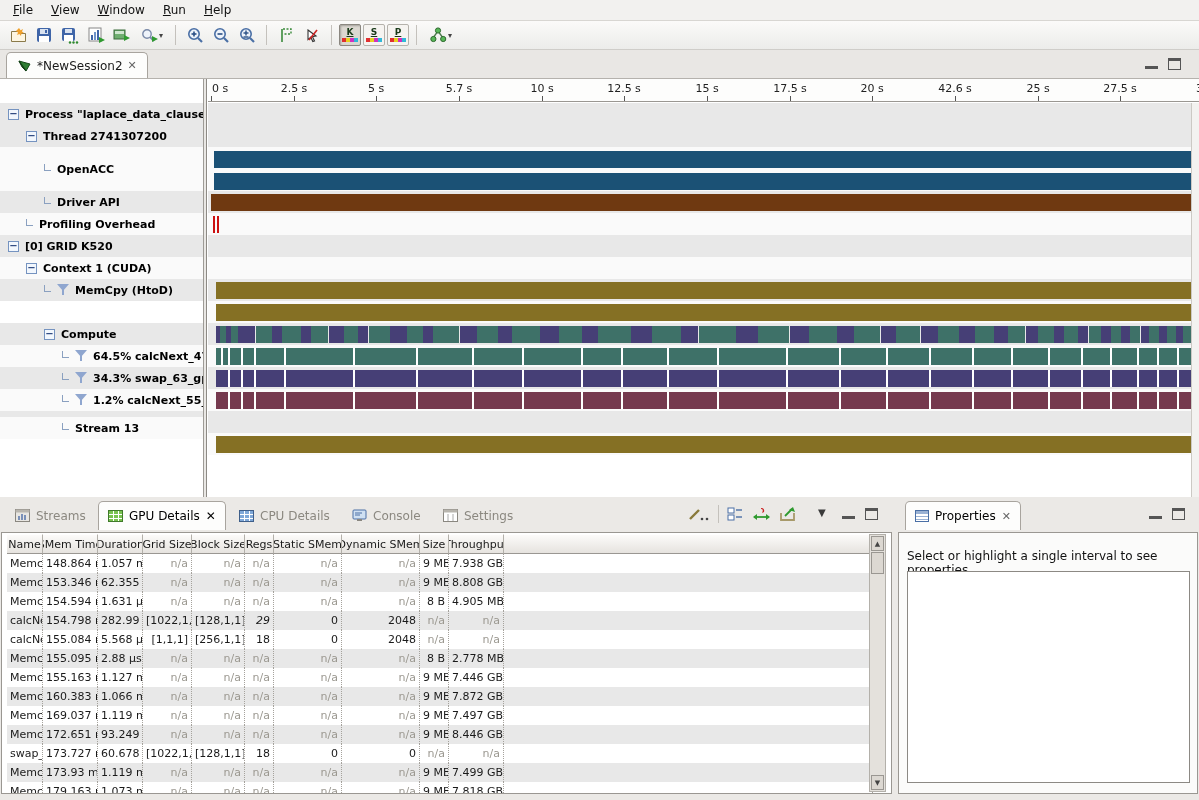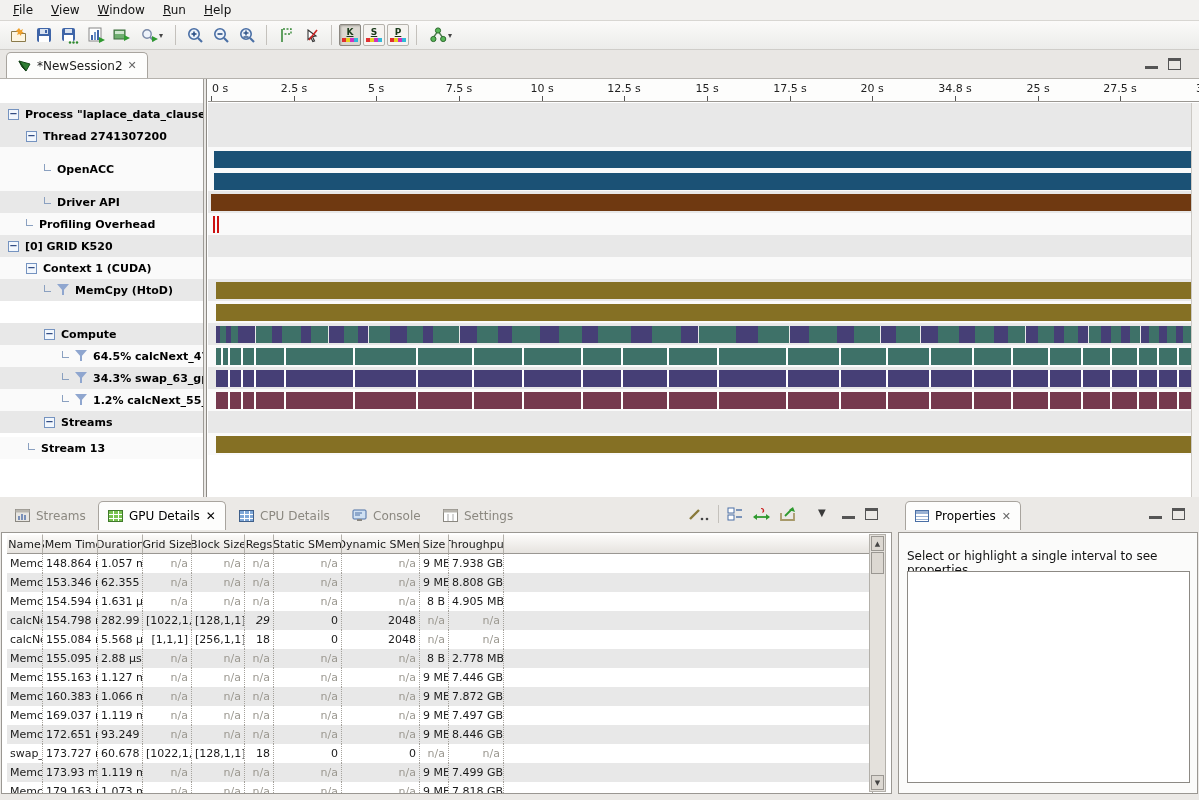--- a/index.html
+++ b/index.html
@@ -328,46 +328,46 @@
         <span class="funnel">
           <span class="cup"></span>
           <span class="stem"></span>
         </span>
         <span>1.2% calcNext_55_g...</span>
       </div>
       <div class="t-row tree-row" style="top: 332px; height: 22px; background: rgb(232, 232, 232); padding-left: 44px;">
         <span class="expander">−</span>
         <span>Streams</span>
       </div>
-      <div class="t-row tree-row" style="top: 358px; height: 22px; background: rgb(250, 250, 250); padding-left: 28px;">
+      <div class="t-row tree-row" style="top: 338px; height: 22px; background: rgb(250, 250, 250); padding-left: 62px;">
         <span class="corner"></span>
         <span>Stream 13</span>
       </div>
     </div>
   <div id="tree-splitter" class="abs"></div>
   <div id="axis-header" class="abs">
       <span class="axis-label" style="left: 4px;">0 s</span>
       <span class="axis-tick" style="left: 3px;"></span>
       <span class="axis-label" style="left: 86px; transform: translateX(-50%);">2.5 s</span>
       <span class="axis-tick" style="left: 86px;"></span>
       <span class="axis-label" style="left: 168px; transform: translateX(-50%);">5 s</span>
       <span class="axis-tick" style="left: 168px;"></span>
-      <span class="axis-label" style="left: 251px; transform: translateX(-50%);">7.5 s</span>
+      <span class="axis-label" style="left: 251px; transform: translateX(-50%);">5.7 s</span>
       <span class="axis-tick" style="left: 251px;"></span>
       <span class="axis-label" style="left: 334px; transform: translateX(-50%);">10 s</span>
       <span class="axis-tick" style="left: 334px;"></span>
       <span class="axis-label" style="left: 416px; transform: translateX(-50%);">12.5 s</span>
       <span class="axis-tick" style="left: 416px;"></span>
       <span class="axis-label" style="left: 499px; transform: translateX(-50%);">15 s</span>
       <span class="axis-tick" style="left: 499px;"></span>
       <span class="axis-label" style="left: 582px; transform: translateX(-50%);">17.5 s</span>
       <span class="axis-tick" style="left: 582px;"></span>
       <span class="axis-label" style="left: 664px; transform: translateX(-50%);">20 s</span>
       <span class="axis-tick" style="left: 664px;"></span>
-      <span class="axis-label" style="left: 747px; transform: translateX(-50%);">34.8 s</span>
+      <span class="axis-label" style="left: 747px; transform: translateX(-50%);">42.6 s</span>
       <span class="axis-tick" style="left: 747px;"></span>
       <span class="axis-label" style="left: 830px; transform: translateX(-50%);">25 s</span>
       <span class="axis-tick" style="left: 830px;"></span>
       <span class="axis-label" style="left: 912px; transform: translateX(-50%);">27.5 s</span>
       <span class="axis-tick" style="left: 912px;"></span>
       <span class="axis-label" style="left: 995px; transform: translateX(-50%);">30</span>
     </div>
   <div id="rows-right" class="abs">
       <div class="t-row" style="top: 0px; height: 22px; background: rgb(232, 232, 232);"></div>
       <div class="t-row" style="top: 22px; height: 22px; background: rgb(232, 232, 232);"></div>

